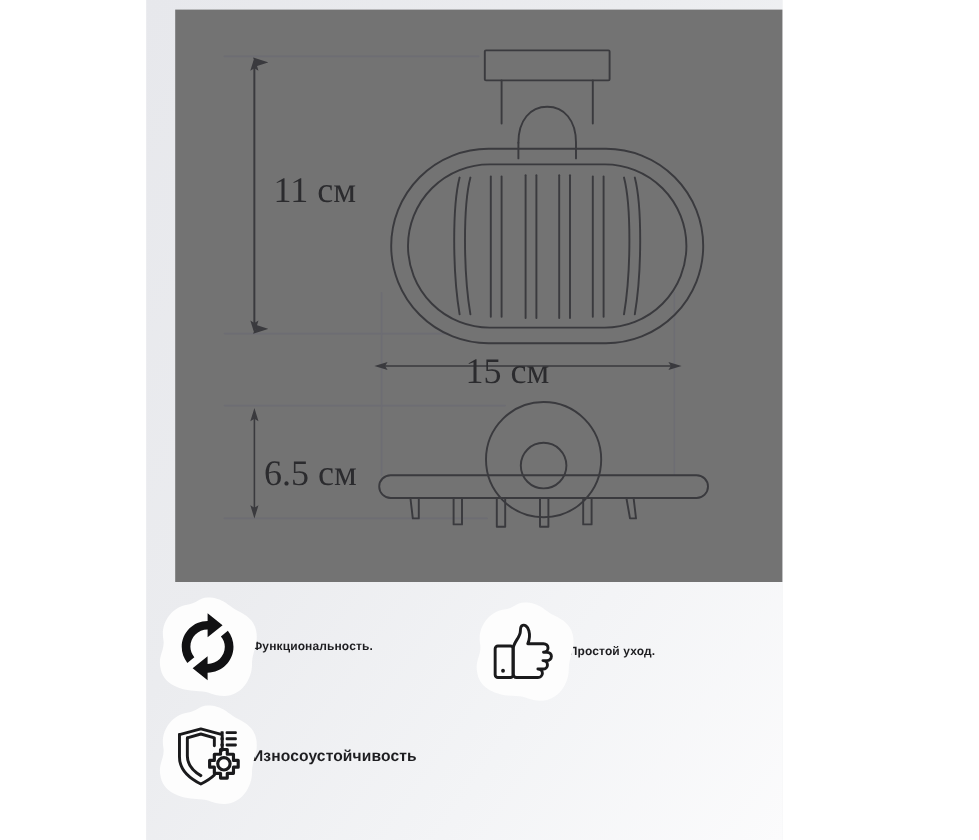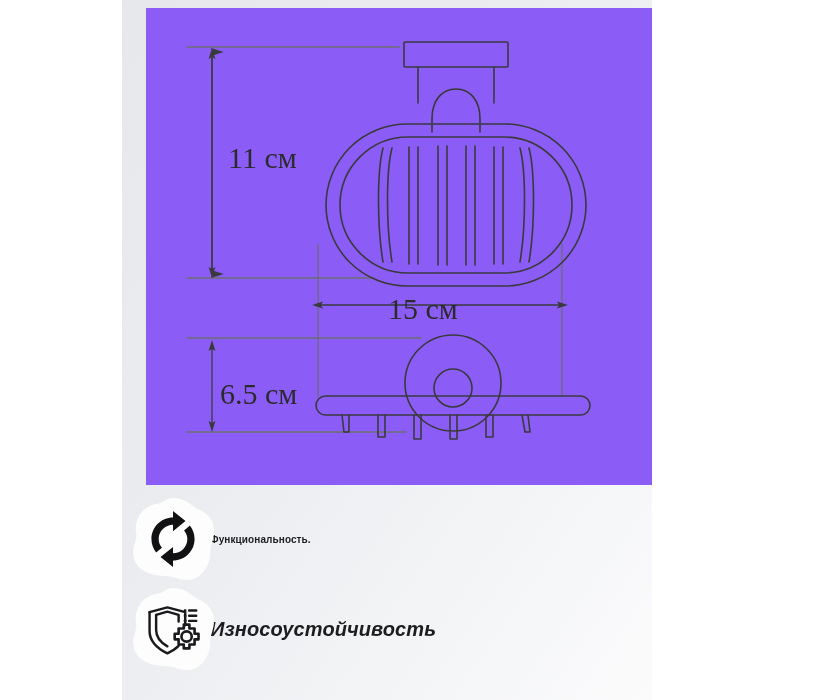--- a/index.html
+++ b/index.html
@@ -40,21 +40,21 @@
     background: linear-gradient(125deg, #e7e8ec 0%, #ebecef 40%, #f3f4f6 72%, #fbfbfc 100%);
   }
 
   
   .drawing-card {
     position: absolute;
     left: 146px;
     top: 8px;
     width: 506px;
     height: 477px;
-    background: #8b5cf6;
+    background: #737373;
   }
 
   .drawing-svg {
     position: absolute;
     left: 0;
     top: 0;
     width: 506px;
     height: 477px;
     display: block;
   }
@@ -106,21 +106,21 @@
     letter-spacing: 0.1px;
     white-space: nowrap;
     margin-left: -6px;
   }
 
   .f1 { left: 8px;   top: 0px;  }
   .f2 { left: 272px; top: 4px;  }
   .f3 { left: 8px;   top: 90px; }
   .f4 { left: 266px; top: 94px; }
 
-  .f3 .feature-label { font-size: 20px; font-style: italic; }
+  .f3 .feature-label { font-size: 13px; }
   .f4 .feature-label { margin-left: 4px; }
 </style>
 </head>
 <body>
 
 <div id="page">
 
   <div class="grey-panel"></div>
   <div class="grey-panel-fade"></div>
 
@@ -233,20 +233,43 @@
                      L32 23.6 L45.3 12.9 L32 2.2 Z"></path>
             <path d="M32 55 C44.7 55 55 44.7 55 32 C55 26.6 53.1 21.6 50 17.7
                      L43.8 22.8 C46 25.4 47.3 28.5 47.3 32 C47.3 40.4 40.4 47.3 32 47.3
                      L32 40.4 L18.7 51.1 L32 61.8 Z"></path>
           </g>
         </svg>
       </div>
       <div class="feature-label">Функциональность.</div>
     </div>
 
+    <div class="feature f2">
+      <div class="feature-icon-wrap">
+        <svg class="blob" viewBox="0 0 86 86">
+          <path d="M43,2 C56,2 60,9 68,13 C76,17 84,22 84,35 C84,44 80,48 80,58
+                   C80,70 71,84 57,84 C47,84 45,80 36,80 C24,80 7,76 4,62
+                   C1,50 8,46 6,36 C4,23 13,10 26,8 C34,7 36,2 43,2 Z" fill="#fdfdfd"></path>
+        </svg>
+        <svg class="feature-icon" viewBox="0 0 64 64">
+          <g fill="none" stroke="#1a1a1c" stroke-width="2.6" stroke-linejoin="round" stroke-linecap="round">
+            <rect x="6" y="27" width="16" height="28" rx="2.5"></rect>
+            <path d="M22 30 L22 52 C22 53.5 23.2 55 25 55 L44 55
+                     C46.2 55 48 53.3 48 51.2 C48 49 46.2 47.5 44 47.5
+                     L48.5 47.5 C50.7 47.5 52.5 45.9 52.5 43.8 C52.5 41.6 50.7 40 48.5 40
+                     L52 40 C54.2 40 56 38.4 56 36.2 C56 34.1 54.2 32.5 52 32.5
+                     L49 32.5 C51.2 32.5 53 30.9 53 28.8 C53 26.6 51.2 25 49 25
+                     L35 25 C35 25 37.5 19 36 13.5 C34.8 9.2 32.2 8 30.4 8.6
+                     C28.6 9.2 28.4 11.4 28.4 13.8 C28.4 19.5 22 23.5 22 30 Z"></path>
+            <circle cx="13" cy="49" r="1.7" fill="#1a1a1c" stroke="none"></circle>
+          </g>
+        </svg>
+      </div>
+      <div class="feature-label">Простой уход.</div>
+    </div>
 
     <div class="feature f3">
       <div class="feature-icon-wrap">
         <svg class="blob" viewBox="0 0 86 86">
           <path d="M43,2 C56,2 60,9 68,13 C76,17 84,22 84,35 C84,44 80,48 80,58
                    C80,70 71,84 57,84 C47,84 45,80 36,80 C24,80 7,76 4,62
                    C1,50 8,46 6,36 C4,23 13,10 26,8 C34,7 36,2 43,2 Z" fill="#fdfdfd"></path>
         </svg>
         <svg class="feature-icon" viewBox="0 0 64 64">
           <g fill="none" stroke="#1a1a1c" stroke-width="2.6" stroke-linejoin="round" stroke-linecap="round">

